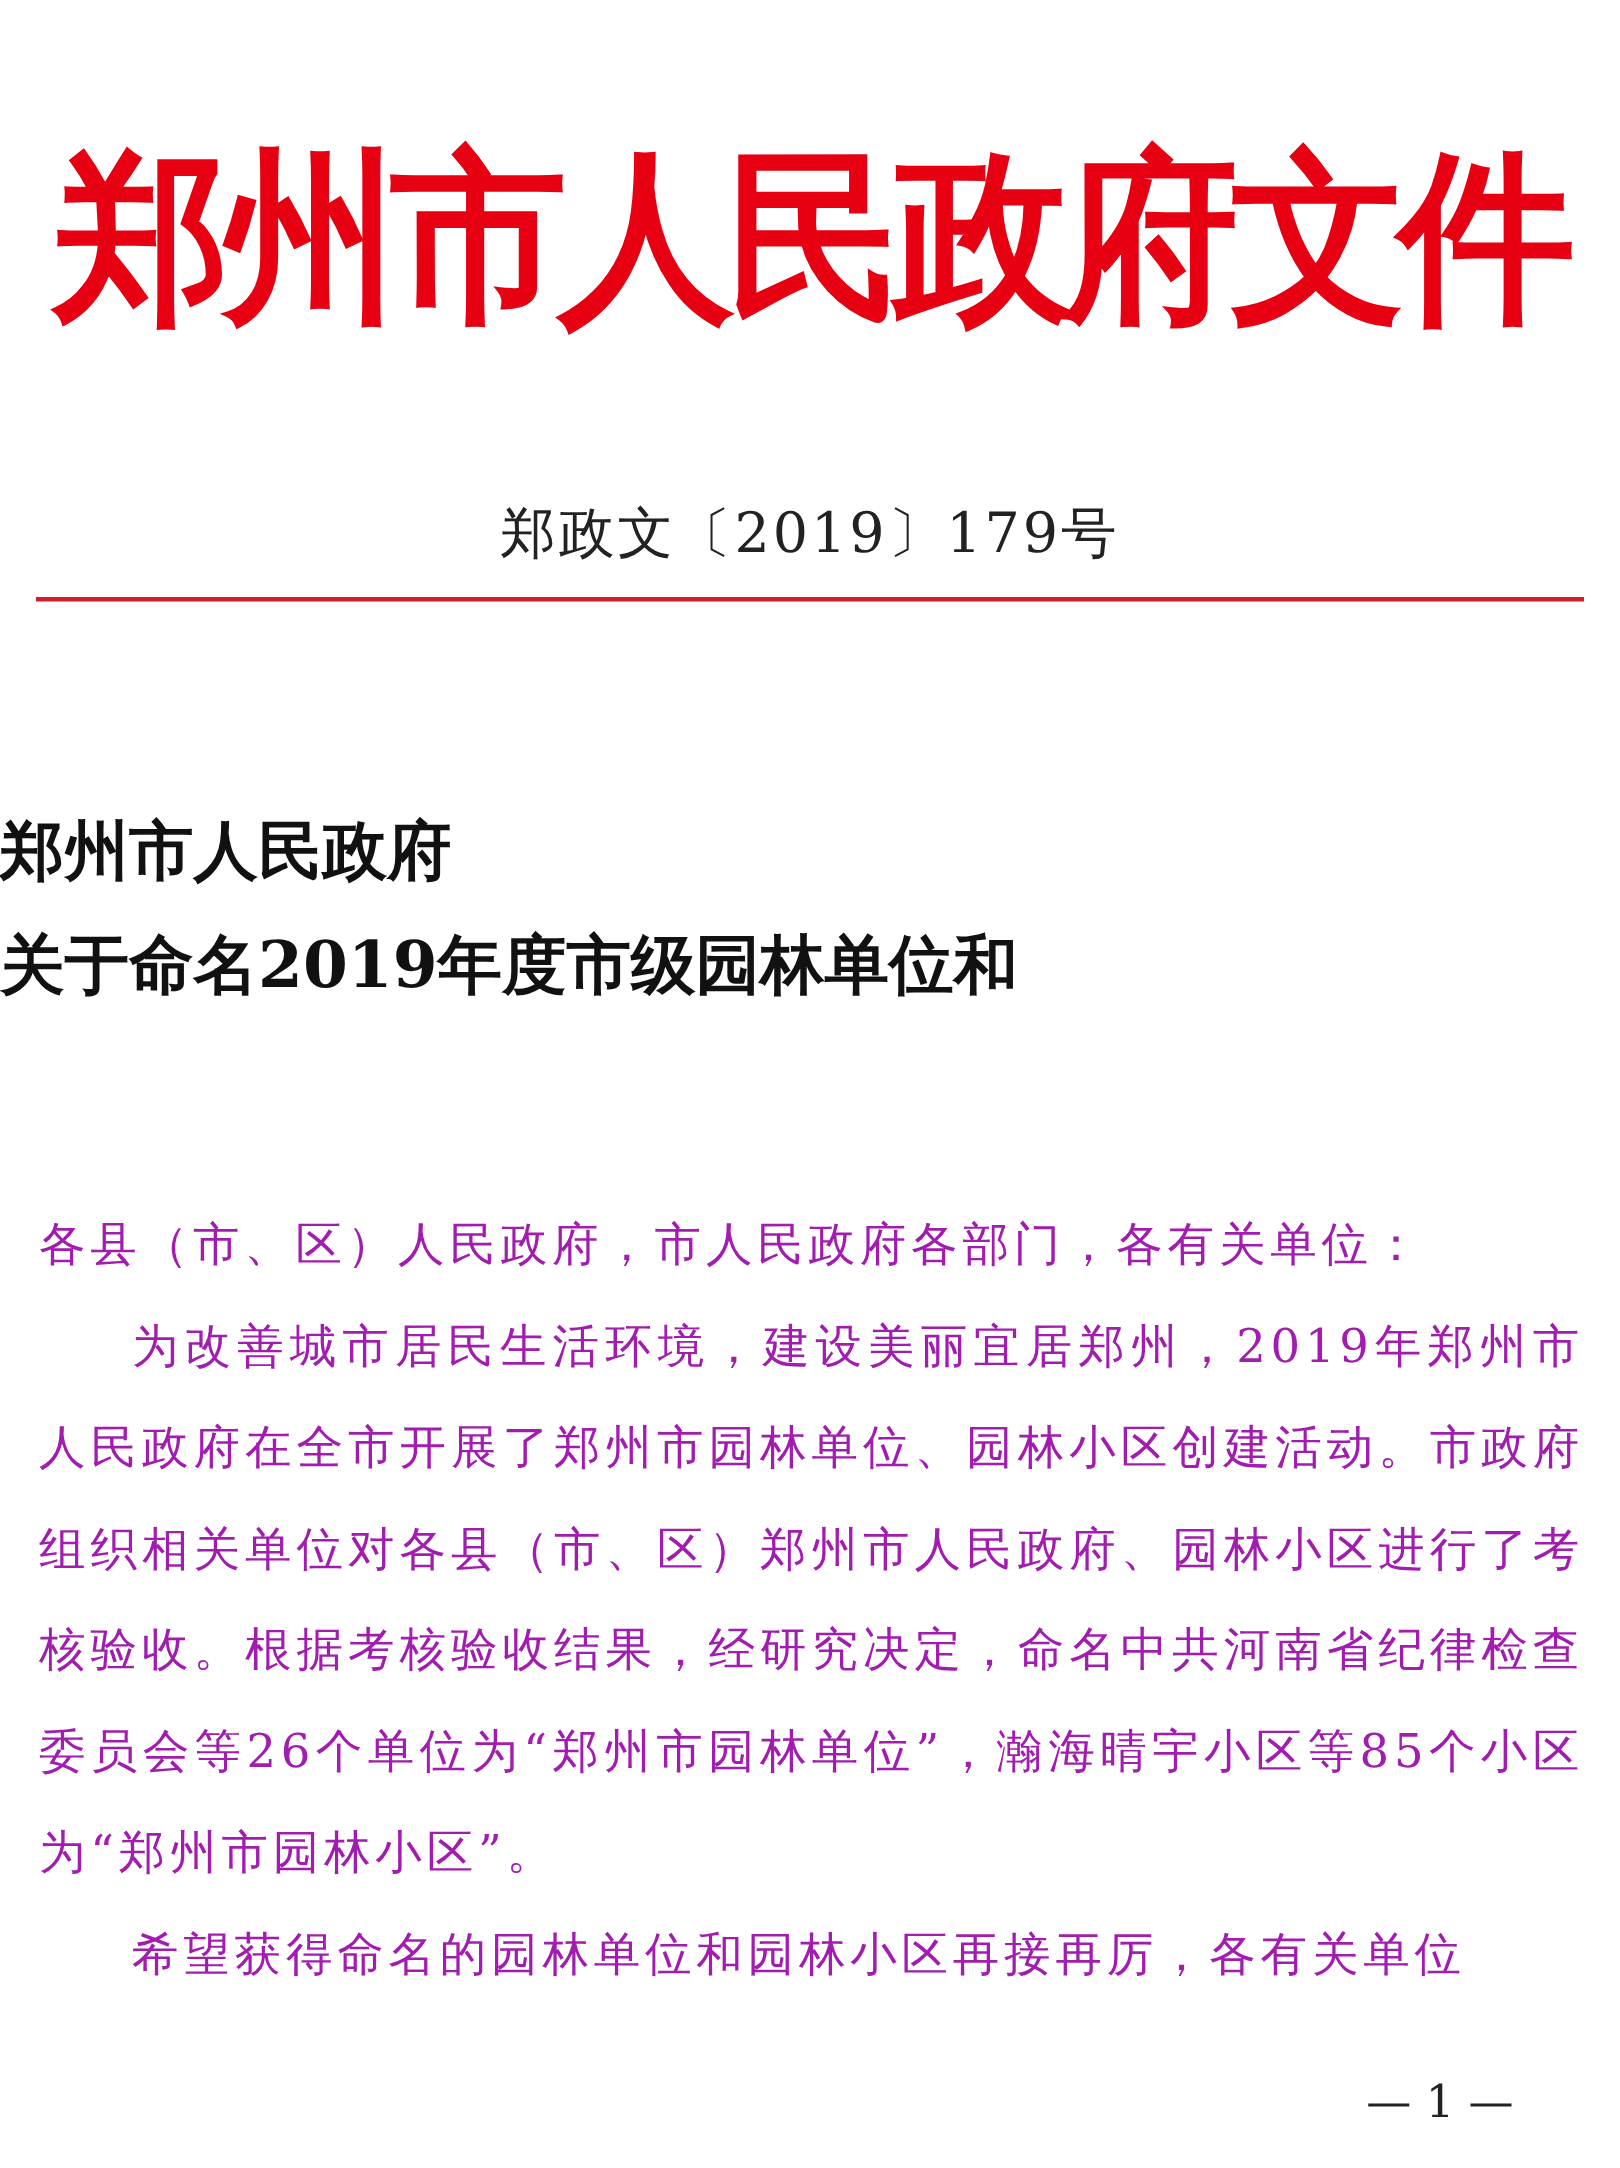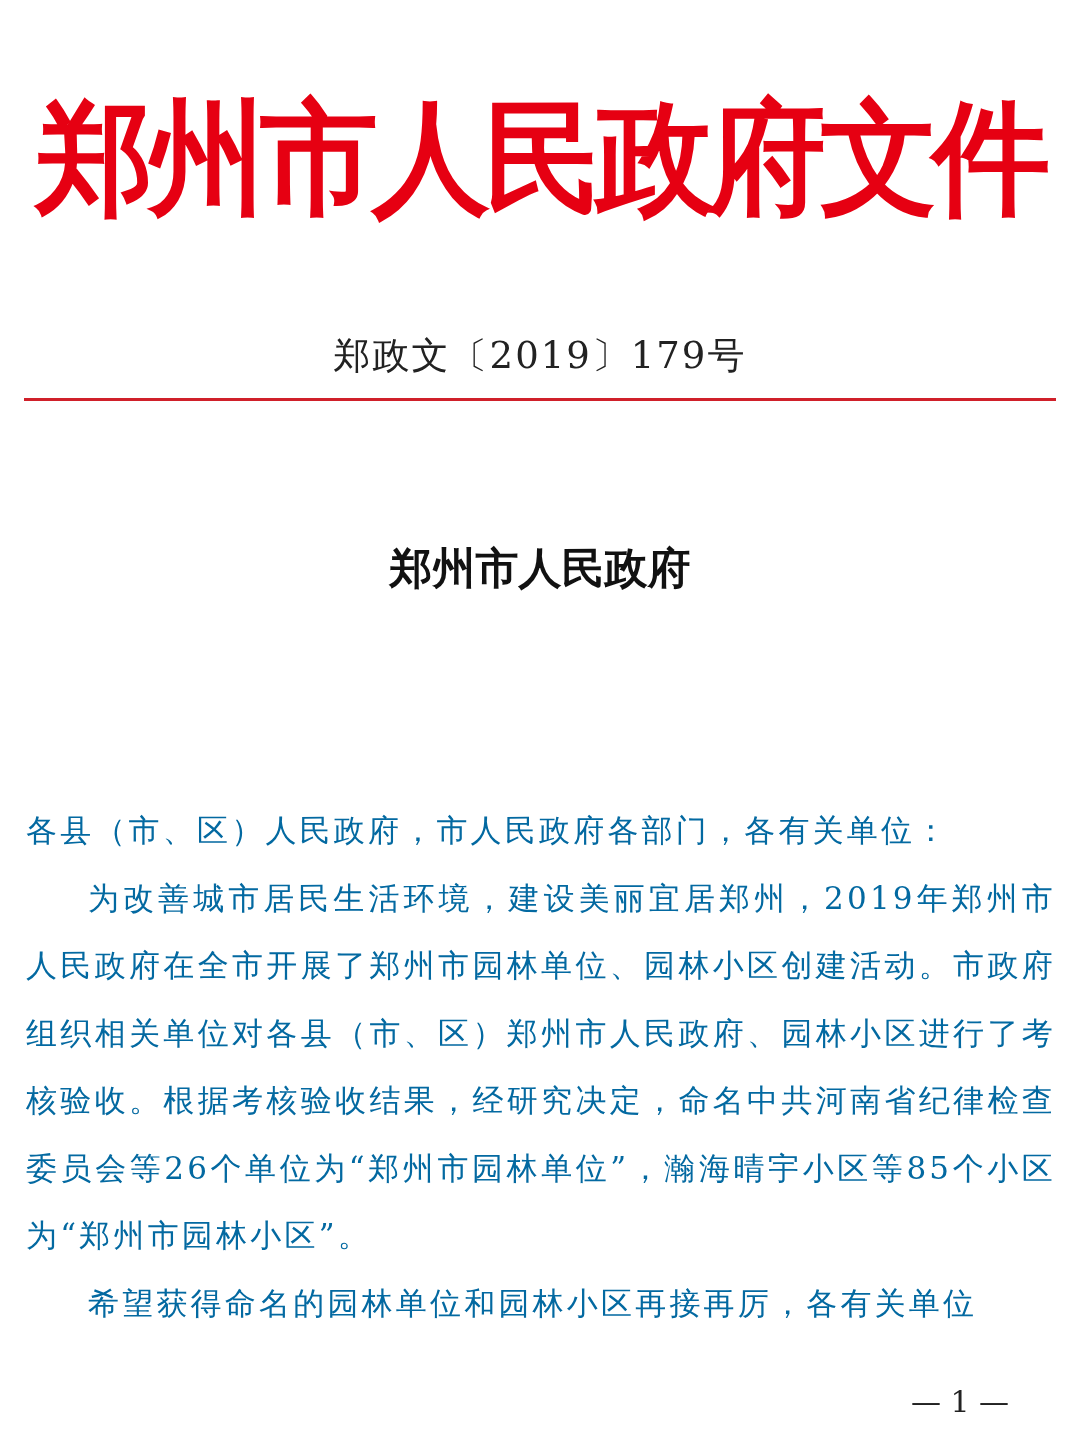--- a/index.html
+++ b/index.html
@@ -47,38 +47,38 @@
       top: 398px;
       width: 1032px;
       height: 3px;
       background: #d0202a;
     }
     .title-block {
       position: absolute;
       left: 0;
       top: 530px;
       width: 1080px;
-      text-align: center;
+      text-align: left;
     }
     .title-line {
       font-family: "DejaVu Serif", "Liberation Serif", serif;
       font-weight: bold;
       font-size: 43px;
       line-height: 76px;
       color: #111;
       white-space: nowrap;
     }
     .body-text {
       position: absolute;
       left: 26px;
       top: 797px;
       width: 1030px;
       font-size: 31px;
       line-height: 67.5px;
-      color: #0369a1;
+      color: #a21caf;
       letter-spacing: 3.2px;
     }
     .salutation {
       margin: 0;
       white-space: nowrap;
     }
     .para {
       margin: 0;
       text-indent: 2em;
       text-align: justify;
@@ -100,20 +100,21 @@
 <body>
 
 <div class="masthead">郑州市人民政府文件</div>
 
 <div class="doc-number">郑政文〔2019〕179号</div>
 
 <div class="red-rule"></div>
 
 <div class="title-block">
   <div class="title-line">郑州市人民政府</div>
+  <div class="title-line">关于命名2019年度市级园林单位和</div>
 </div>
 
 <div class="body-text">
   <p class="salutation">各县（市、区）人民政府，市人民政府各部门，各有关单位：</p>
   <p class="para">为改善城市居民生活环境，建设美丽宜居郑州，2019年郑州市人民政府在全市开展了郑州市园林单位、园林小区创建活动。市政府组织相关单位对各县（市、区）郑州市人民政府、园林小区进行了考核验收。根据考核验收结果，经研究决定，命名中共河南省纪律检查委员会等26个单位为“郑州市园林单位”，瀚海晴宇小区等85个小区为“郑州市园林小区”。</p>
   <p class="para">希望获得命名的园林单位和园林小区再接再厉，各有关单位</p>
 </div>
 
 <div class="page-number">— 1 —</div>
 

